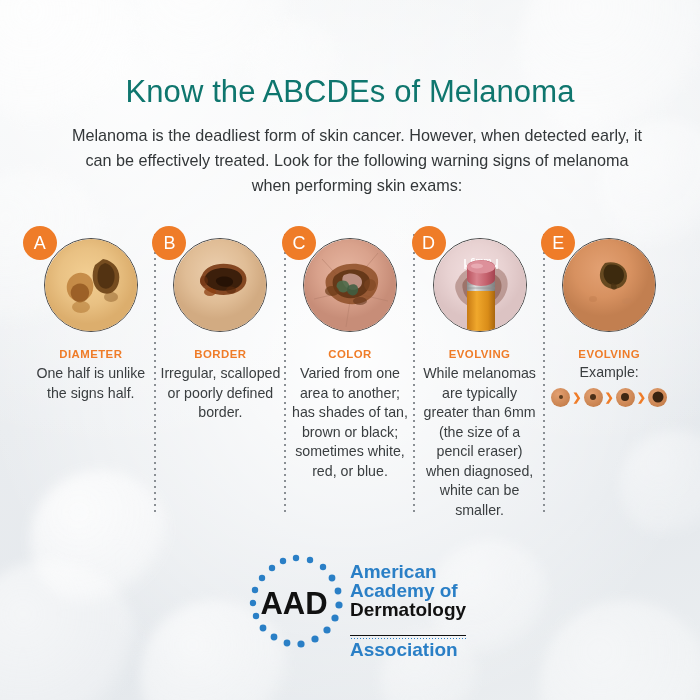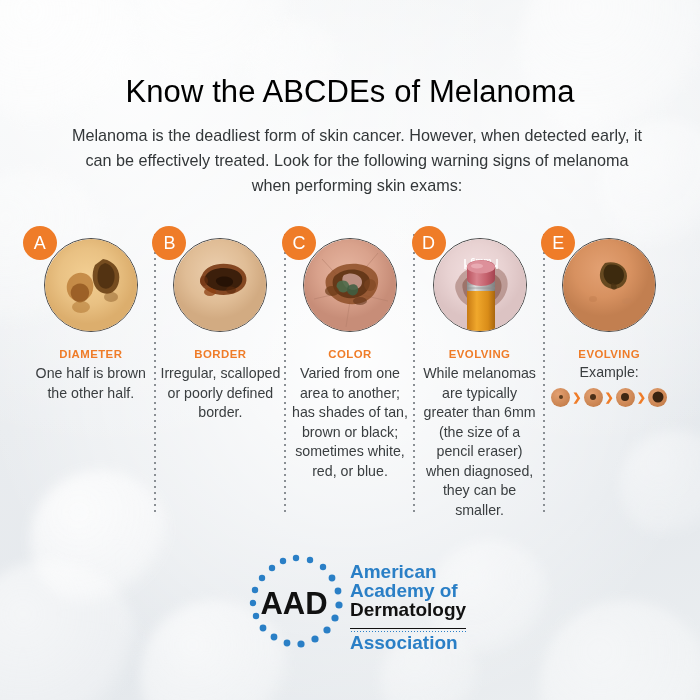--- a/index.html
+++ b/index.html
@@ -30,21 +30,21 @@
 
   
   #content { position: absolute; inset: 0; z-index: 2; }
 
   #page-title {
     position: absolute; top: 74px; left: 0; width: 700px;
     text-align: center;
     font-size: 31px;
     font-weight: 400;
     letter-spacing: .1px;
-    color: #000000;
+    color: #0f766e;
   }
 
   #intro {
     position: absolute; top: 123px; left: 58px; width: 584px;
     text-align: center;
     font-size: 16.2px;
     line-height: 25px;
     color: #333739;
     margin-left: 7px;
   }
@@ -145,21 +145,21 @@
     width: 118px;
     font-size: 19px;
     line-height: 19px;
     font-weight: bold;
     color: #2a7fc6;
   }
   #logo-text .derm {
     color: #111;
     display: inline-block;
     border-bottom: 1.6px solid #111;
-    padding-bottom: 9px;
+    padding-bottom: 16px;
   }
   #logo-text .dotrule {
     display: block;
     width: 118px; height: 3px;
     margin-top: 1px;
     background-image: radial-gradient(circle, #2a7fc6 45%, rgba(0,0,0,0) 46%);
     background-size: 3px 3px;
     background-repeat: repeat-x;
   }
 </style>
@@ -212,21 +212,21 @@
               <path d="M26 38 C34 30 46 34 48 44 C50 55 42 64 32 62 C22 60 18 46 26 38 Z" fill="#b5742e" opacity=".72"></path>
               <path d="M30 46 C37 42 45 47 44 55 C43 63 34 66 29 61 C24 56 25 49 30 46 Z" fill="#8a4f19" opacity=".7"></path>
               <ellipse cx="36" cy="68" rx="9" ry="6" fill="#a5661f" opacity=".45"></ellipse>
               <ellipse cx="66" cy="58" rx="7" ry="5" fill="#7a4a18" opacity=".4"></ellipse>
             </g>
           </svg>
         </div>
         <div class="badge">A</div>
       </div>
       <div class="heading">DIAMETER</div>
-      <div class="desc">One half is brown the other half.</div>
+      <div class="desc">One half is unlike the signs half.</div>
       <div class="divider"></div>
     </div>
 
     <div class="col">
       <div class="photo-wrap">
         <div class="photo">
           <svg viewBox="0 0 94 94" width="94" height="94">
             <defs>
               <clipPath id="cB">
                   <circle cx="47" cy="47" r="47"></circle>
@@ -344,21 +344,21 @@
               </g>
               <path d="M33 40 L33 28 A14 7 0 0 1 61 28 L61 40 A14 7 0 0 1 33 40 Z" fill="url(#eraser)"></path>
               <ellipse cx="47" cy="28" rx="14" ry="6.5" fill="#dd909a"></ellipse>
               <ellipse cx="43" cy="27" rx="6" ry="2.6" fill="#eeb6bd" opacity=".7"></ellipse>
             </g>
           </svg>
         </div>
         <div class="badge">D</div>
       </div>
       <div class="heading">EVOLVING</div>
-      <div class="desc">While melanomas are typically greater than 6mm (the size of a pencil eraser) when diagnosed, they can be smaller.</div>
+      <div class="desc">While melanomas are typically greater than 6mm (the size of a pencil eraser) when diagnosed, white can be smaller.</div>
       <div class="divider"></div>
     </div>
 
     <div class="col">
       <div class="photo-wrap">
         <div class="photo">
           <svg viewBox="0 0 94 94" width="94" height="94">
             <defs>
               <clipPath id="cE">
                   <circle cx="47" cy="47" r="47"></circle>

